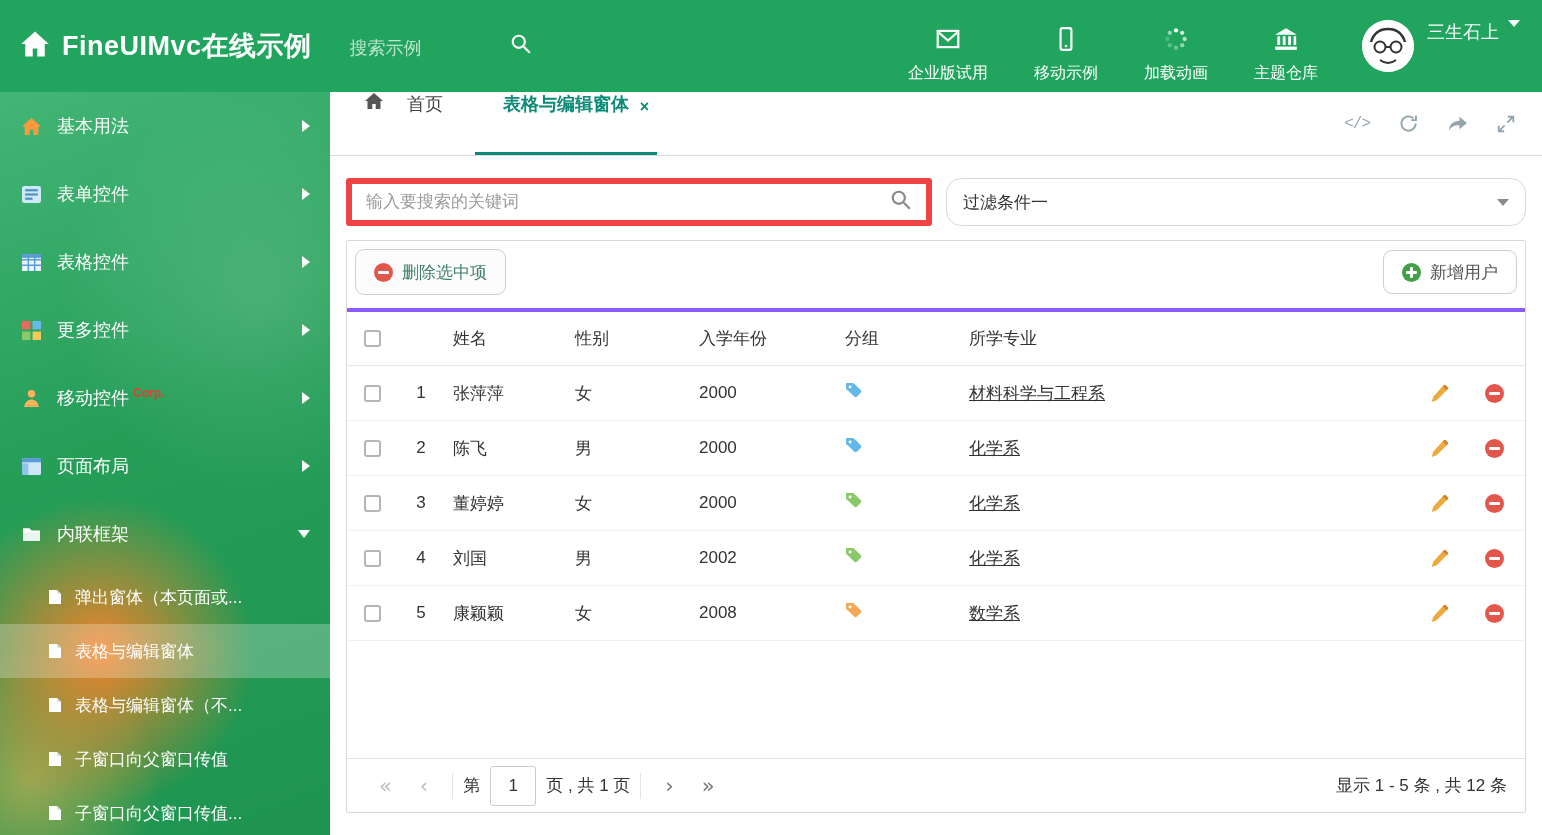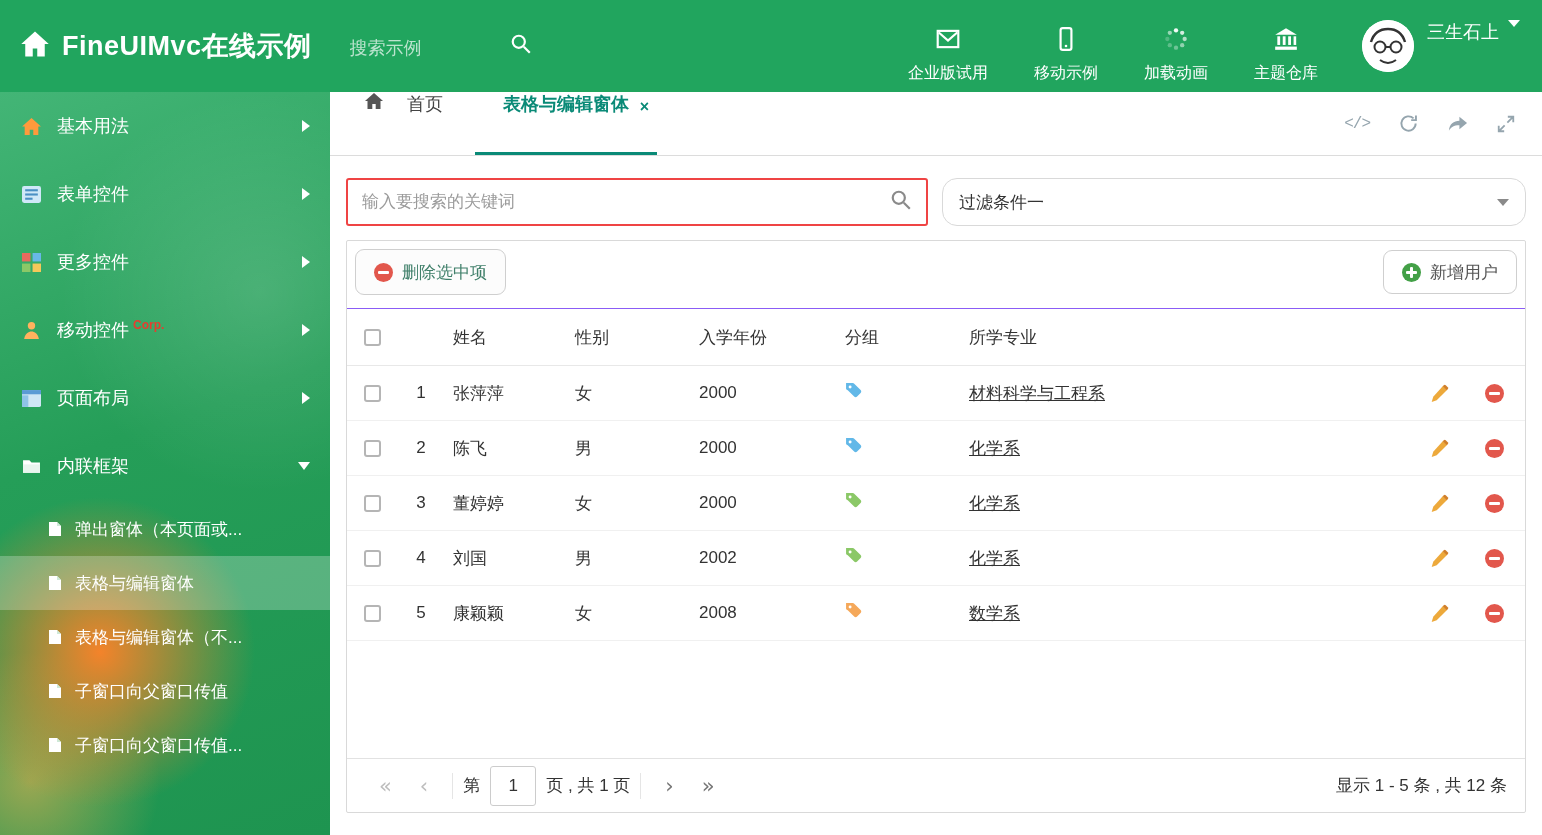--- a/index.html
+++ b/index.html
@@ -87,21 +87,21 @@
   .tab-close {
     position:absolute; top:7px; right:8px; color:#0a8a77; font-size:16px; font-weight:bold;
     line-height:1; cursor:pointer;
   }
   .tab-tools { margin-left:auto; display:flex; align-items:center; gap:28px; padding-right:26px; }
   .tool-ic { color:#95a5ae; cursor:pointer; display:flex; align-items:center; font-size:17px; }
   .code-ic { font-family:"Liberation Mono","DejaVu Sans Mono",monospace; font-size:16px; letter-spacing:-1px; }
 
   .filter-row { display:flex; gap:14px; padding:22px 16px 0 16px; flex:none; }
   .searchbox {
-    flex:1; height:48px; border:2px solid #ef4444; border-radius:3px;
+    flex:1; height:48px; border:6px solid #ef4444; border-radius:3px;
     display:flex; align-items:center; padding:0 14px; background:#fff;
   }
   .searchbox input { flex:1; border:none; outline:none; font-size:17px; color:#333; font-family:inherit; }
   .searchbox input::placeholder { color:#9b9b9b; }
   .dropdown {
     flex:1; height:48px; border:1px solid #d9d9d9; border-radius:15px;
     display:flex; align-items:center; padding:0 16px; font-size:17px; color:#333; cursor:pointer;
   }
   .dropdown .dd-caret {
     margin-left:auto; width:0; height:0;
@@ -118,21 +118,21 @@
     display:flex; align-items:center; gap:9px; padding:0 18px; font-size:17px; cursor:pointer;
   }
   .btn-delete { color:#41806b; }
   .btn-add { margin-left:auto; background:#fff; color:#555; height:44px; }
 
   .thead, .trow {
     display:grid;
     grid-template-columns:50px 48px 122px 124px 146px 124px 1fr 48px 62px;
     align-items:center; font-size:17px; color:#333;
   }
-  .thead { height:58px; border-top:1px solid #8b5cf6; border-bottom:1px solid #e8e8e8; }
+  .thead { height:58px; border-top:4px solid #8b5cf6; border-bottom:1px solid #e8e8e8; }
   .trow { height:55px; border-bottom:1px solid #f0f0f0; }
   .cell { padding-left:8px; }
   .c-check { display:flex; justify-content:center; padding-left:0; }
   .c-num { text-align:center; padding-left:0; }
   .c-icons { display:flex; justify-content:center; padding-left:0; }
   .checkbox {
     width:17px; height:17px; border:2px solid #b5b5b5; border-radius:3px; background:#fff;
     display:inline-block; cursor:pointer;
   }
   .major-link { color:#333; text-decoration:underline; cursor:pointer; }
@@ -270,20 +270,31 @@
           <rect x="3" y="3" width="12" height="2" fill="#4a90c4"></rect>
           <rect x="3" y="7" width="12" height="2" fill="#4a90c4"></rect>
           <rect x="3" y="11" width="7" height="2" fill="#4a90c4"></rect>
         </svg>
     </span>
     <span class="mi-label">表单控件</span>
     <span class="arr-right"></span>
   </div>
   <div class="menu-item">
     <span class="mi-icon">
+      <svg viewBox="0 0 18 16" width="19" height="17">
+          <rect width="18" height="16" fill="#eaf4fb"></rect>
+          <path d="M0 5.5h18M0 10.5h18M6 0v16M12 0v16" stroke="#5b9bd5" stroke-width="1.4"></path>
+          <rect x="0" y="0" width="18" height="3.6" fill="#5b9bd5"></rect>
+        </svg>
+    </span>
+    <span class="mi-label">表格控件</span>
+    <span class="arr-right"></span>
+  </div>
+  <div class="menu-item">
+    <span class="mi-icon">
       <svg viewBox="0 0 18 18" width="19" height="19">
           <rect width="8" height="8" fill="#e86a5e"></rect>
           <rect x="10" width="8" height="8" fill="#68b8e8"></rect>
           <rect y="10" width="8" height="8" fill="#8bc867"></rect>
           <rect x="10" y="10" width="8" height="8" fill="#f5c85a"></rect>
         </svg>
     </span>
     <span class="mi-label">更多控件</span>
     <span class="arr-right"></span>
   </div>

